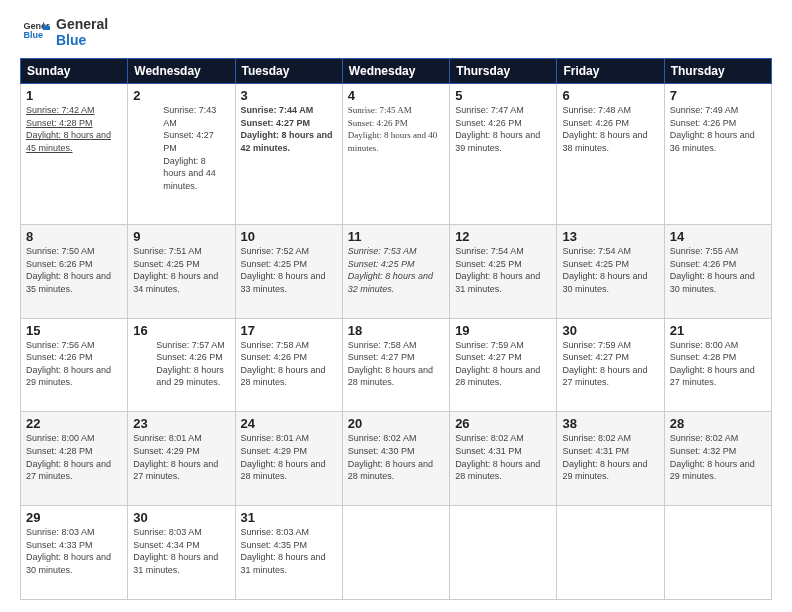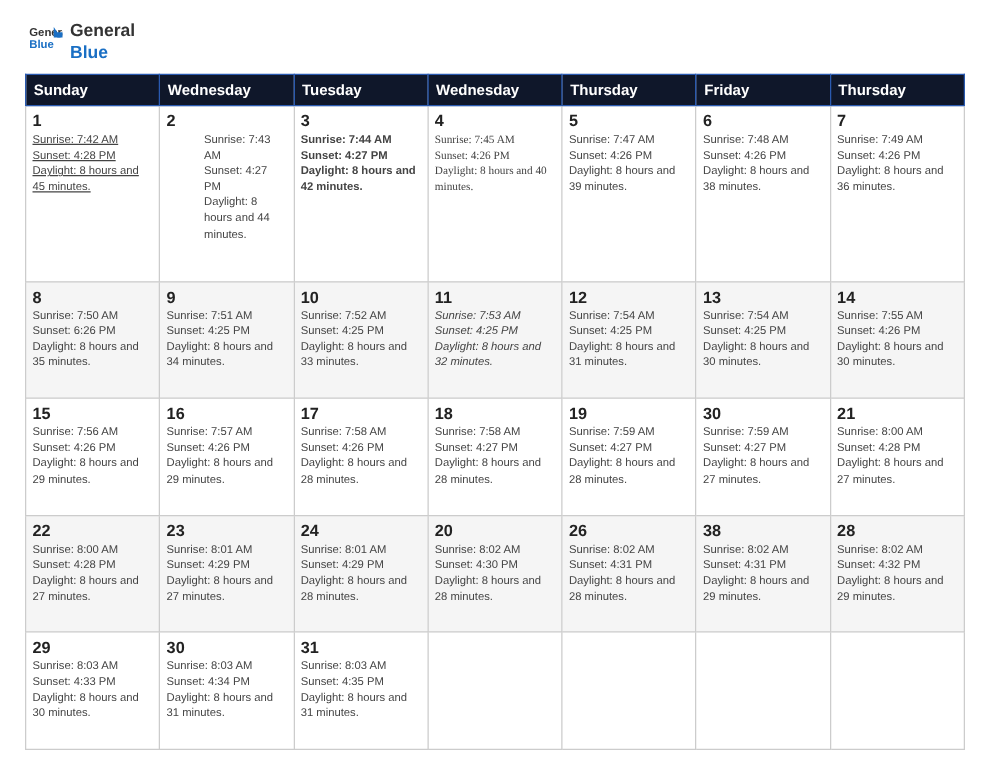--- a/index.html
+++ b/index.html
@@ -216,21 +216,21 @@
         </tr>
         <tr>
           <td>
             <span class="day-number">15</span>
             <div class="day-info" style="white-space: pre-line;">Sunrise: 7:56 AM
 Sunset: 4:26 PM
 Daylight: 8 hours and 29 minutes.</div>
           </td>
           <td>
             <span class="day-number">16</span>
-            <div class="day-info" style="white-space: pre-line;">Sunrise: 7:57 AM
+            <div class="day-info" style="white-space: pre-line; margin-left: 23px;">Sunrise: 7:57 AM
 Sunset: 4:26 PM
 Daylight: 8 hours and 29 minutes.</div>
           </td>
           <td>
             <span class="day-number">17</span>
             <div class="day-info" style="white-space: pre-line;">Sunrise: 7:58 AM
 Sunset: 4:26 PM
 Daylight: 8 hours and 28 minutes.</div>
           </td>
           <td>

